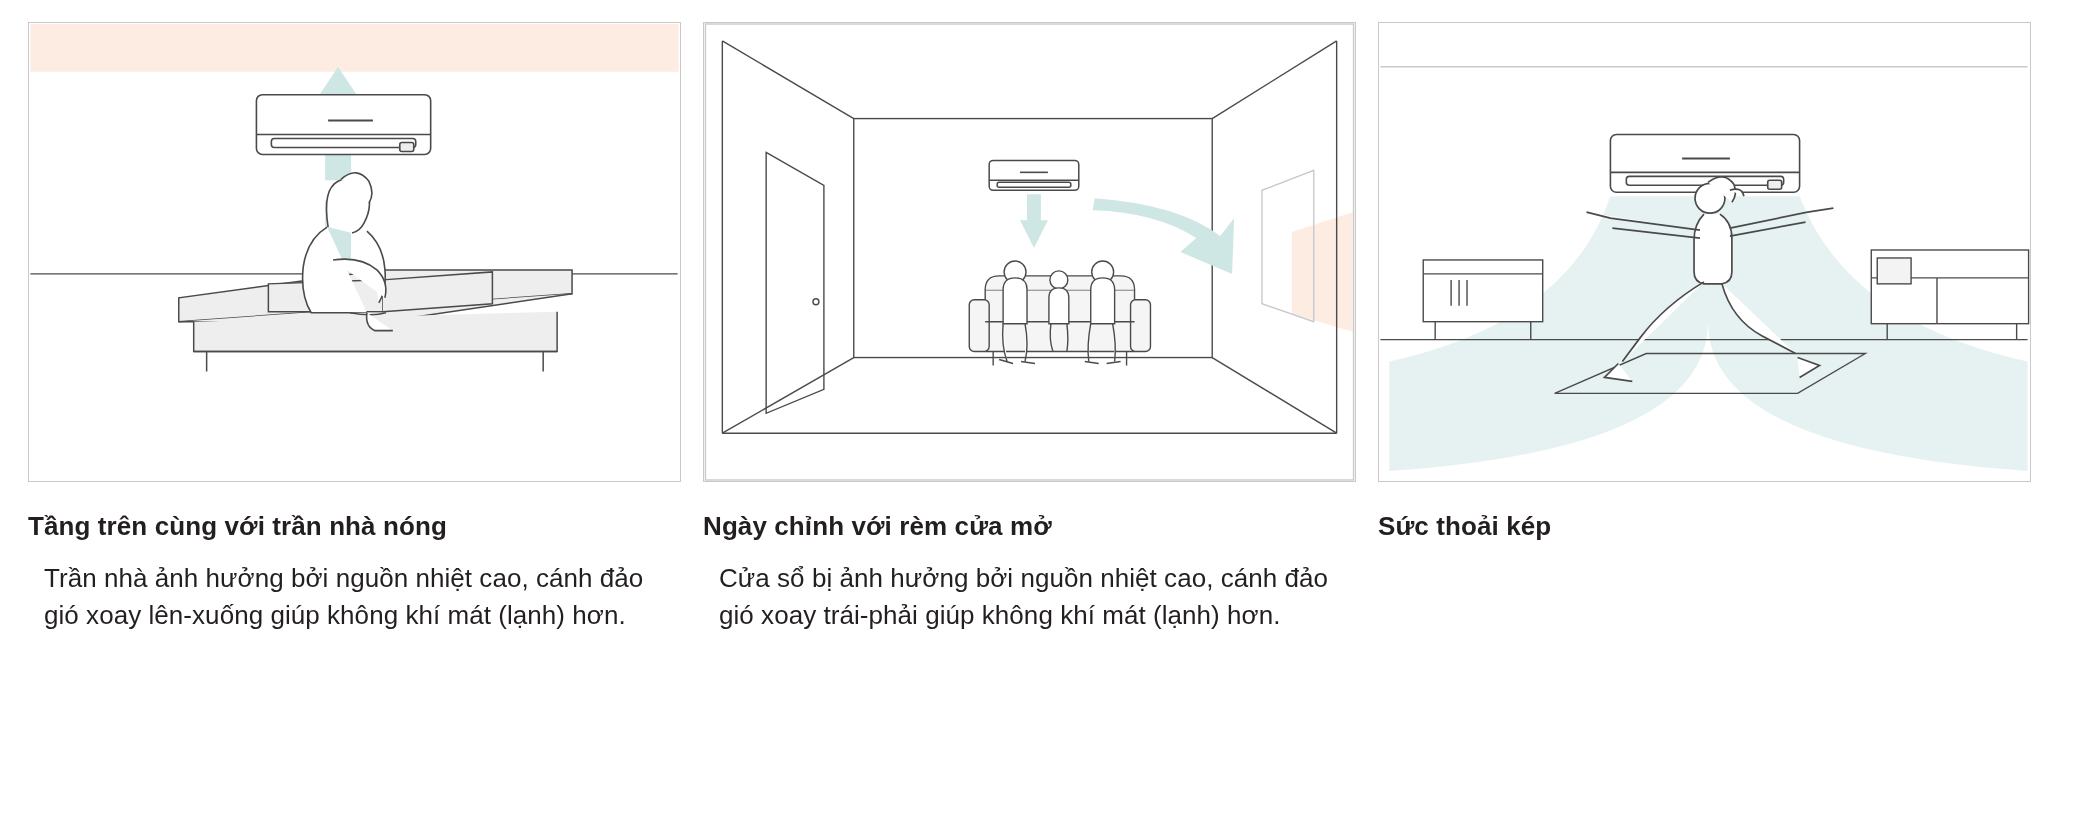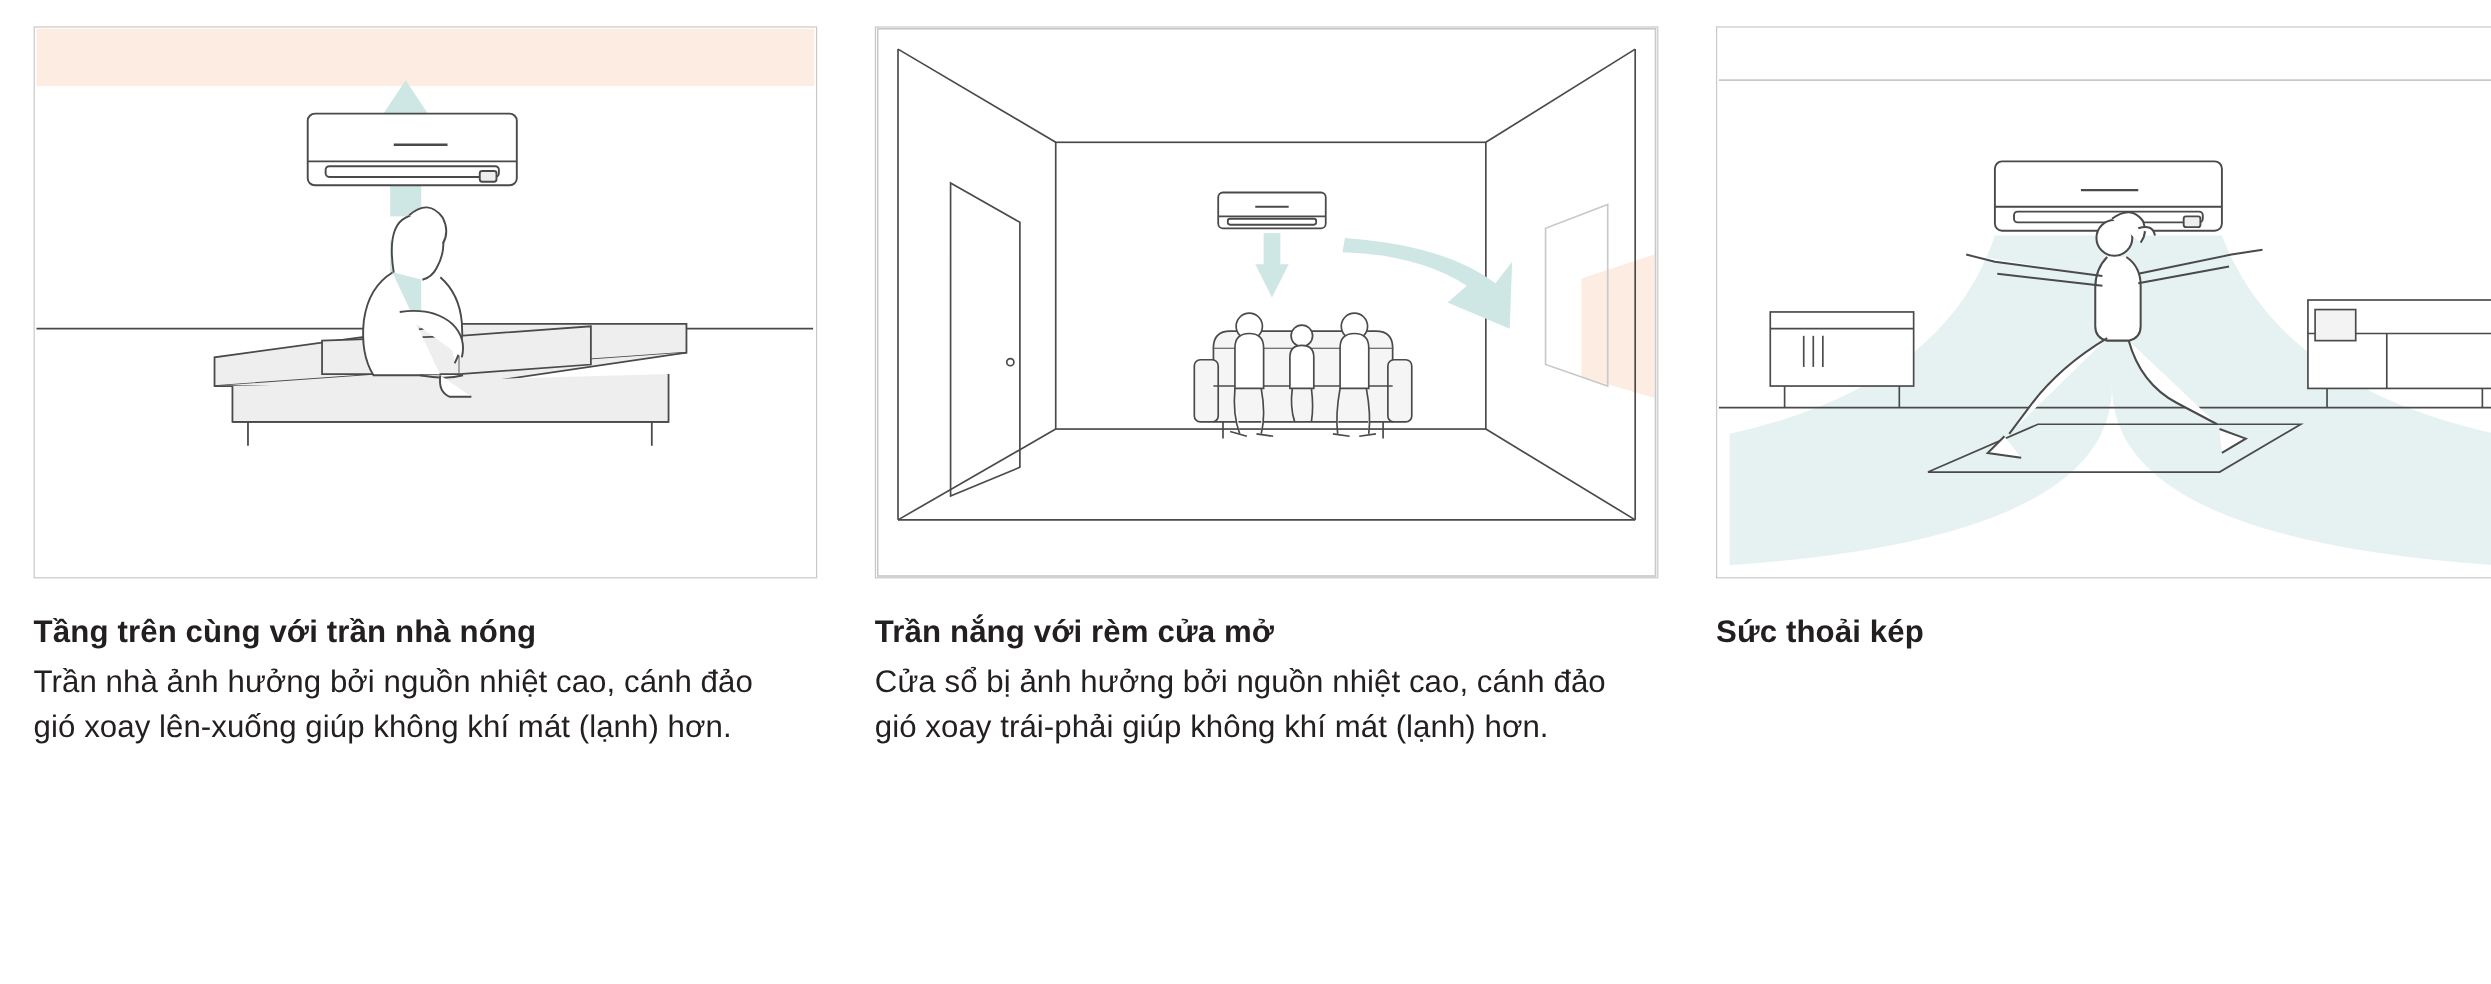--- a/index.html
+++ b/index.html
@@ -16,21 +16,21 @@
   }
   .board {
     position: relative;
     width: 2076px;
     height: 820px;
     box-sizing: border-box;
     padding: 22px 28px 0 28px;
   }
   .cards {
     display: flex;
-    gap: 48px;
+    gap: 22px;
     align-items: flex-start;
   }
   .card {
     width: 653px;
     flex: 0 0 653px;
   }
   .illus {
     width: 653px;
     height: 460px;
     border: 1px solid #c9c9c9;
@@ -46,21 +46,21 @@
   .cap-title {
     font-size: 26px;
     font-weight: bold;
     line-height: 1.3;
     margin: 0 0 6px 0;
     letter-spacing: 0.1px;
   }
   .cap-body {
     font-size: 26px;
     line-height: 1.45;
-    margin: 0;
+    margin: 16px;
     letter-spacing: 0.05px;
     max-width: 620px;
   }
 </style>
 </head>
 <body>
 
 <div class="board">
   <div class="cards">
 
@@ -192,21 +192,21 @@
               <path d="M388 268 q0 -12 12 -12 q12 0 12 12 l0 34 l-24 0 Z"></path>
               <path d="M388 302 q-4 22 -2 38"></path>
               <path d="M410 302 q4 22 2 38"></path>
               <path d="M382 340 l14 2"></path>
               <path d="M404 342 l14 -2"></path>
             </g>
           </g>
         </svg>
       </div>
       <div class="caption">
-        <p class="cap-title">Trần nắng với rèm cửa mở</p>
+        <p class="cap-title">Ngày chỉnh với rèm cửa mở</p>
         <p class="cap-body">Cửa sổ bị ảnh hưởng bởi nguồn nhiệt cao, cánh đảo gió xoay trái-phải giúp không khí mát (lạnh) hơn.</p>
       </div>
     </div>
 
     <div class="card">
       <div class="illus">
         <svg viewBox="0 0 653 460" xmlns="http://www.w3.org/2000/svg">
           <g fill="none" stroke="#4a4a4a" stroke-width="1.4">
 
             <line x1="1" y1="44" x2="651" y2="44" stroke="#c9c9c9"></line>

